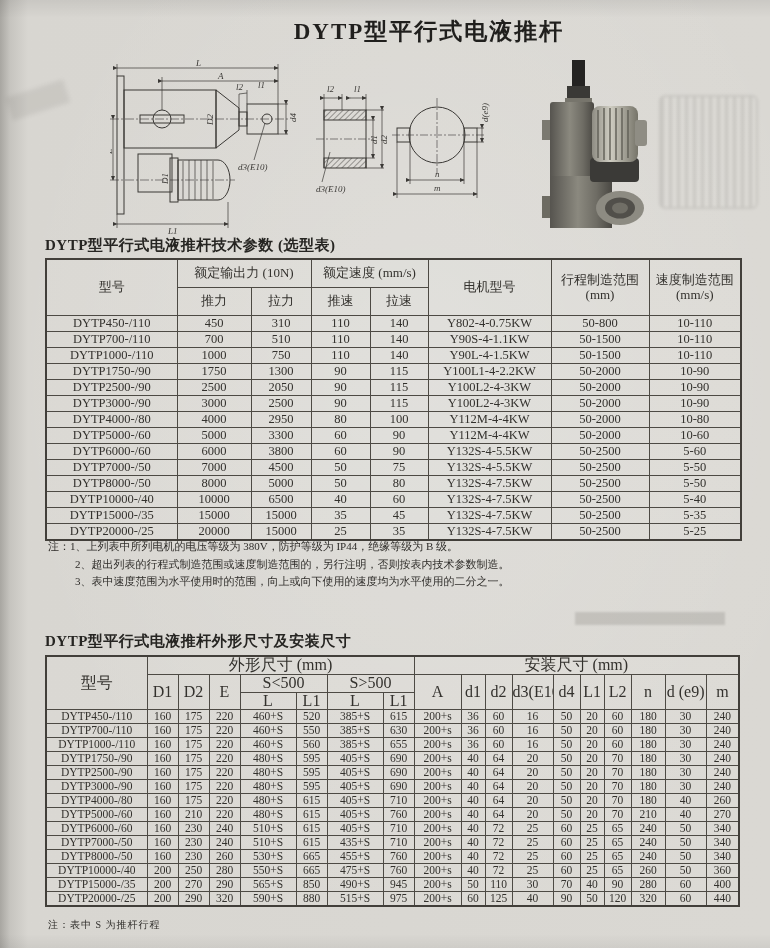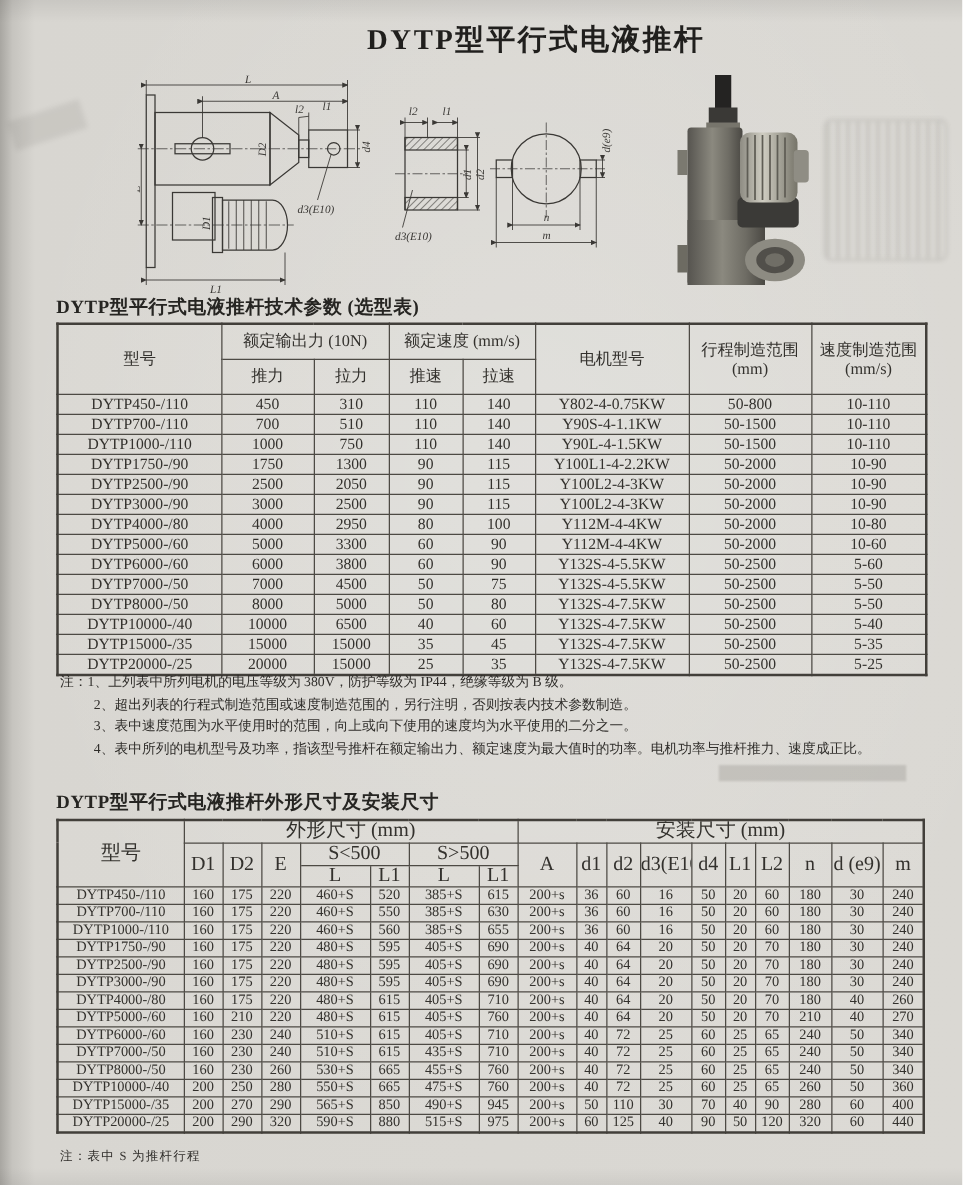--- a/index.html
+++ b/index.html
@@ -409,21 +409,20 @@
           <td>50-2500</td>
           <td>5-25</td>
         </tr>
       </tbody>
   </table>
 
   <div class="notes">
     <div class="note-line"><span>注：</span><span>1、上列表中所列电机的电压等级为 380V，防护等级为 IP44，绝缘等级为 B 级。</span></div>
     <div class="note-line note-rest"><span>2、超出列表的行程式制造范围或速度制造范围的，另行注明，否则按表内技术参数制造。</span></div>
     <div class="note-line note-rest"><span>3、表中速度范围为水平使用时的范围，向上或向下使用的速度均为水平使用的二分之一。</span></div>
-    <div class="note-line note-rest"><span>4、表中所列的电机型号及功率，指该型号推杆在额定输出力、额定速度为最大值时的功率。电机功率与推杆推力、速度成正比。</span></div>
   </div>
 
   <div class="sec-title" style="top:632px">DYTP型平行式电液推杆外形尺寸及安装尺寸</div>
 
   <table class="dtable" id="table2" style="top:655px">
     <colgroup>
       <col style="width:101px">
         <col style="width:31px">
         <col style="width:31px">
         <col style="width:31px">

